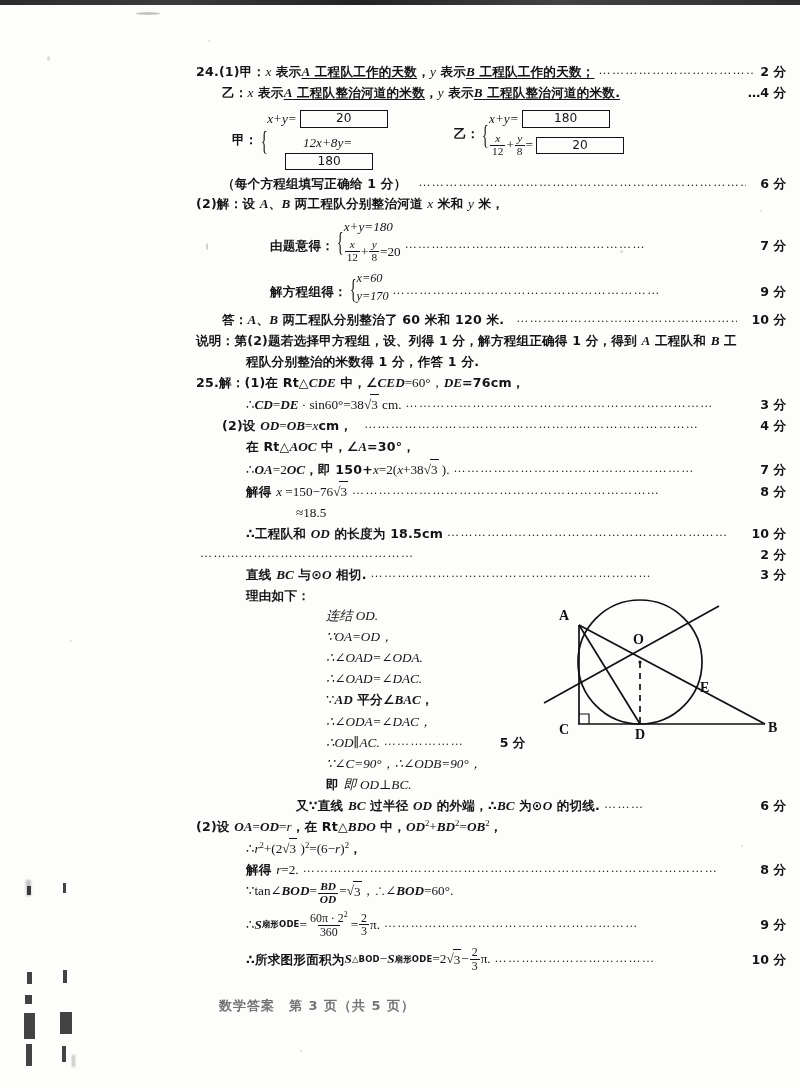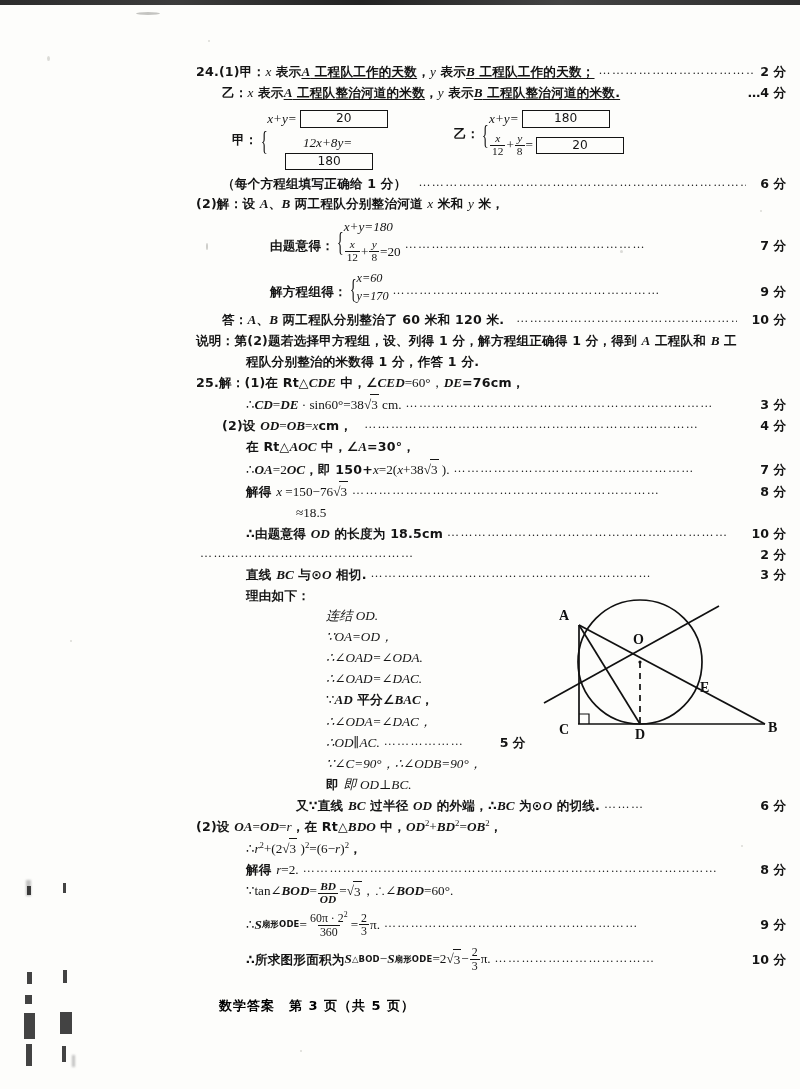--- a/index.html
+++ b/index.html
@@ -163,21 +163,21 @@
   
   .footer {
     position: absolute;
     left: 0;
     top: 997px;
     width: 634px;
     text-align: center;
     font-family: "DejaVu Sans", "Liberation Sans", sans-serif;
     font-size: 13px;
     font-weight: 700;
-    color: #000000;
+    color: #737373;
     letter-spacing: 1px;
   }
 </style>
 </head>
 <body>
 
 <div class="page">
 
   <div class="scan-top-edge"></div>
 
@@ -360,21 +360,21 @@
       <span class="txt"><span class="cn">解得 </span><span class="it">x</span><span> =150−76</span><span>√</span><span class="sqrt">3</span></span>
       <span class="leader">……………………………………………………………</span>
       <span class="score">8 分</span>
     </div>
 
     <div class="row indent4">
       <span class="txt">≈18.5</span>
     </div>
 
     <div class="row indent2">
-      <span class="txt"><span class="cn">∴由题意得 </span><span class="bi">OD</span><span class="cn"> 的长度为 18.5cm</span></span>
+      <span class="txt"><span class="cn">∴工程队和 </span><span class="bi">OD</span><span class="cn"> 的长度为 18.5cm</span></span>
       <span class="leader">………………………………………………………</span>
       <span class="score">10 分</span>
     </div>
 
     <div class="row">
       <span class="leader">…………………………………………</span>
       <span class="score">2 分</span>
     </div>
 
     <div class="row indent2">

